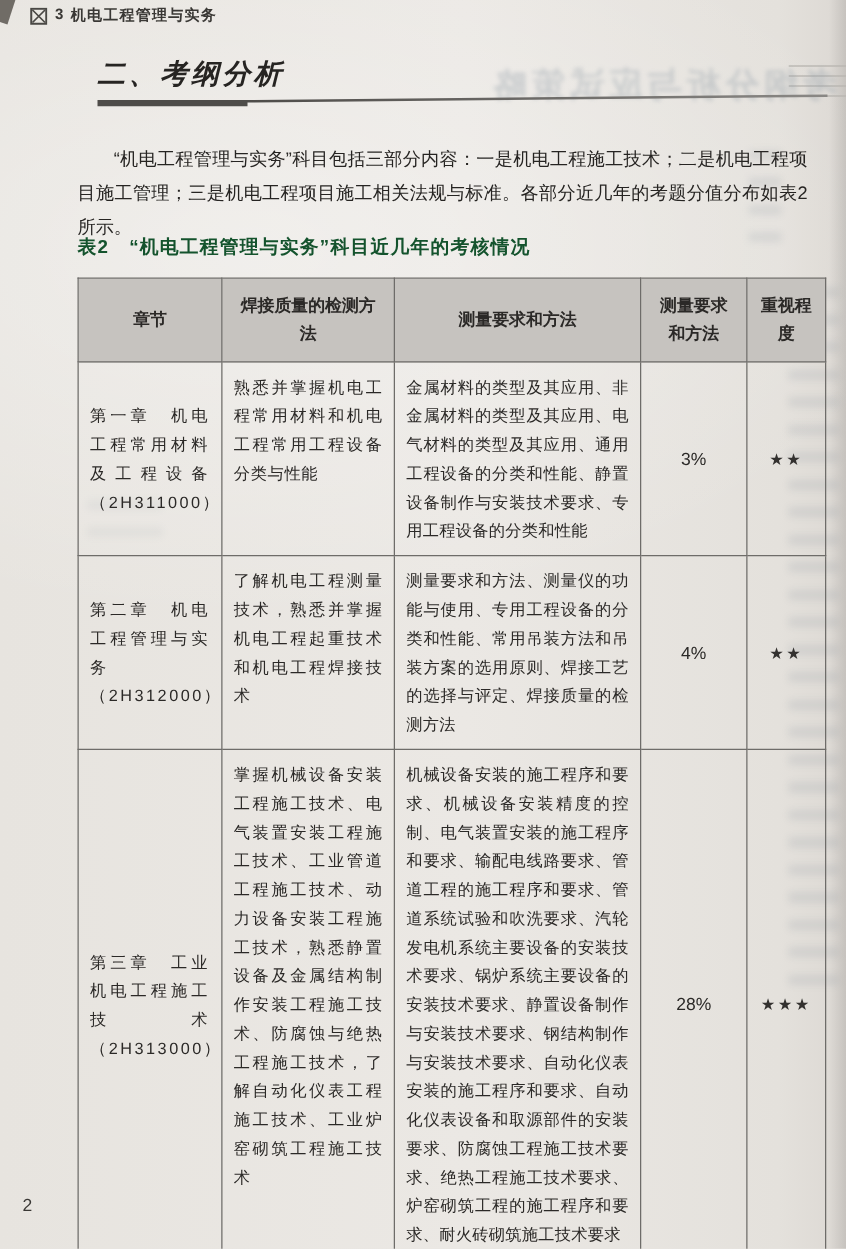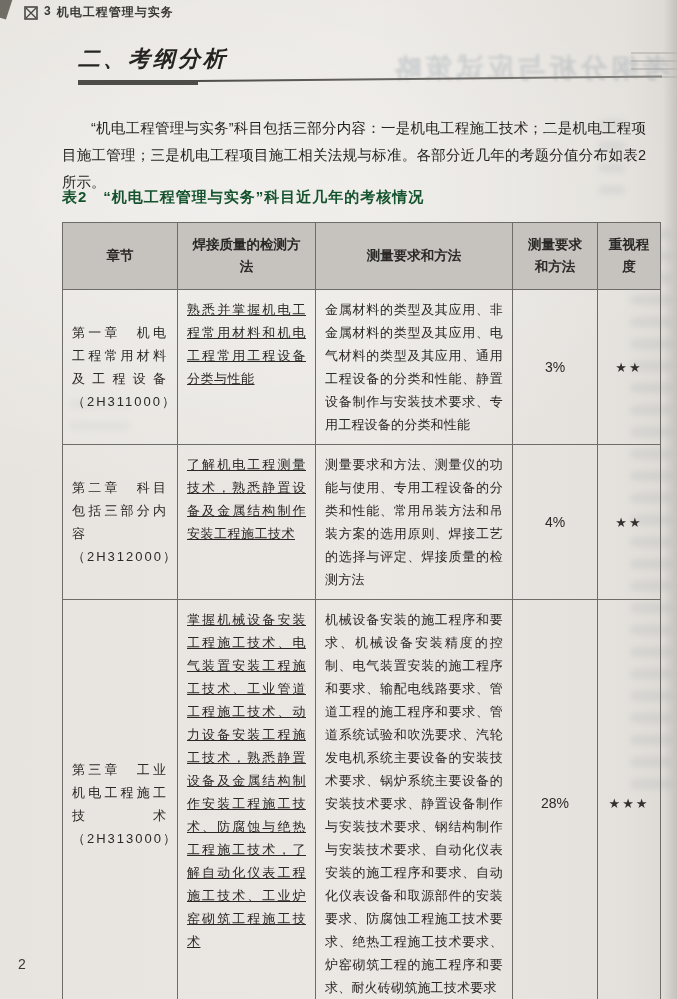--- a/index.html
+++ b/index.html
@@ -45,21 +45,21 @@
     text-align:justify;text-indent:2em;color:#262422;}
 
   
   .tbl-caption{position:absolute;left:62px;top:188px;width:598px;text-align:left;
     font-size:15px;font-weight:bold;letter-spacing:1px;color:#14532d;}
   table.exam{position:absolute;left:62px;top:222px;width:598px;border-collapse:collapse;table-layout:fixed;
     font-size:13px;color:#2b2927;}
   table.exam th,table.exam td{border:1px solid #6e6c69;padding:8px 9px;line-height:23px;}
   table.exam th{background:#c6c3bf;font-weight:bold;font-size:13.5px;text-align:center;vertical-align:middle;height:50px;line-height:22px;}
   td.c-chapter{vertical-align:middle;text-align:justify;letter-spacing:2px;line-height:26px;padding:10px 12px;margin-left:38px;}
-  td.c-req{vertical-align:top;text-align:justify;letter-spacing:.5px;line-height:24px;padding-top:12px;text-decoration:underline;}
+  td.c-req{vertical-align:top;text-align:justify;letter-spacing:.5px;line-height:24px;padding-top:12px;}
   td.c-hot{vertical-align:top;text-align:justify;letter-spacing:.2px;line-height:23.5px;padding-top:10px;}
   td.c-score{vertical-align:middle;text-align:center;font-size:14px;}
   td.c-imp{vertical-align:middle;text-align:center;font-size:13px;letter-spacing:2px;color:#33312f;}
   tr.r1{height:140px;} tr.r2{height:143px;} tr.r3{height:361px;}
 
   .page-number{position:absolute;left:18px;top:956px;font-size:14px;color:#3a3835;}
 </style>
 </head>
 <body>
 
@@ -109,22 +109,22 @@
     </thead>
     <tbody>
       <tr class="r1">
         <td class="c-chapter">第一章　机电工程常用材料及工程设备（2H311000）</td>
         <td class="c-req">熟悉并掌握机电工程常用材料和机电工程常用工程设备分类与性能</td>
         <td class="c-hot">金属材料的类型及其应用、非金属材料的类型及其应用、电气材料的类型及其应用、通用工程设备的分类和性能、静置设备制作与安装技术要求、专用工程设备的分类和性能</td>
         <td class="c-score">3%</td>
         <td class="c-imp">★★</td>
       </tr>
       <tr class="r2">
-        <td class="c-chapter">第二章　科目包括三部分内容（2H312000）</td>
-        <td class="c-req">了解机电工程测量技术，熟悉静置设备及金属结构制作安装工程施工技术</td>
+        <td class="c-chapter">第二章　机电工程管理与实务（2H312000）</td>
+        <td class="c-req">了解机电工程测量技术，熟悉并掌握机电工程起重技术和机电工程焊接技术</td>
         <td class="c-hot">测量要求和方法、测量仪的功能与使用、专用工程设备的分类和性能、常用吊装方法和吊装方案的选用原则、焊接工艺的选择与评定、焊接质量的检测方法</td>
         <td class="c-score">4%</td>
         <td class="c-imp">★★</td>
       </tr>
       <tr class="r3">
         <td class="c-chapter">第三章　工业机电工程施工技术（2H313000）</td>
         <td class="c-req">掌握机械设备安装工程施工技术、电气装置安装工程施工技术、工业管道工程施工技术、动力设备安装工程施工技术，熟悉静置设备及金属结构制作安装工程施工技术、防腐蚀与绝热工程施工技术，了解自动化仪表工程施工技术、工业炉窑砌筑工程施工技术</td>
         <td class="c-hot">机械设备安装的施工程序和要求、机械设备安装精度的控制、电气装置安装的施工程序和要求、输配电线路要求、管道工程的施工程序和要求、管道系统试验和吹洗要求、汽轮发电机系统主要设备的安装技术要求、锅炉系统主要设备的安装技术要求、静置设备制作与安装技术要求、钢结构制作与安装技术要求、自动化仪表安装的施工程序和要求、自动化仪表设备和取源部件的安装要求、防腐蚀工程施工技术要求、绝热工程施工技术要求、炉窑砌筑工程的施工程序和要求、耐火砖砌筑施工技术要求</td>
         <td class="c-score">28%</td>
         <td class="c-imp">★★★</td>

